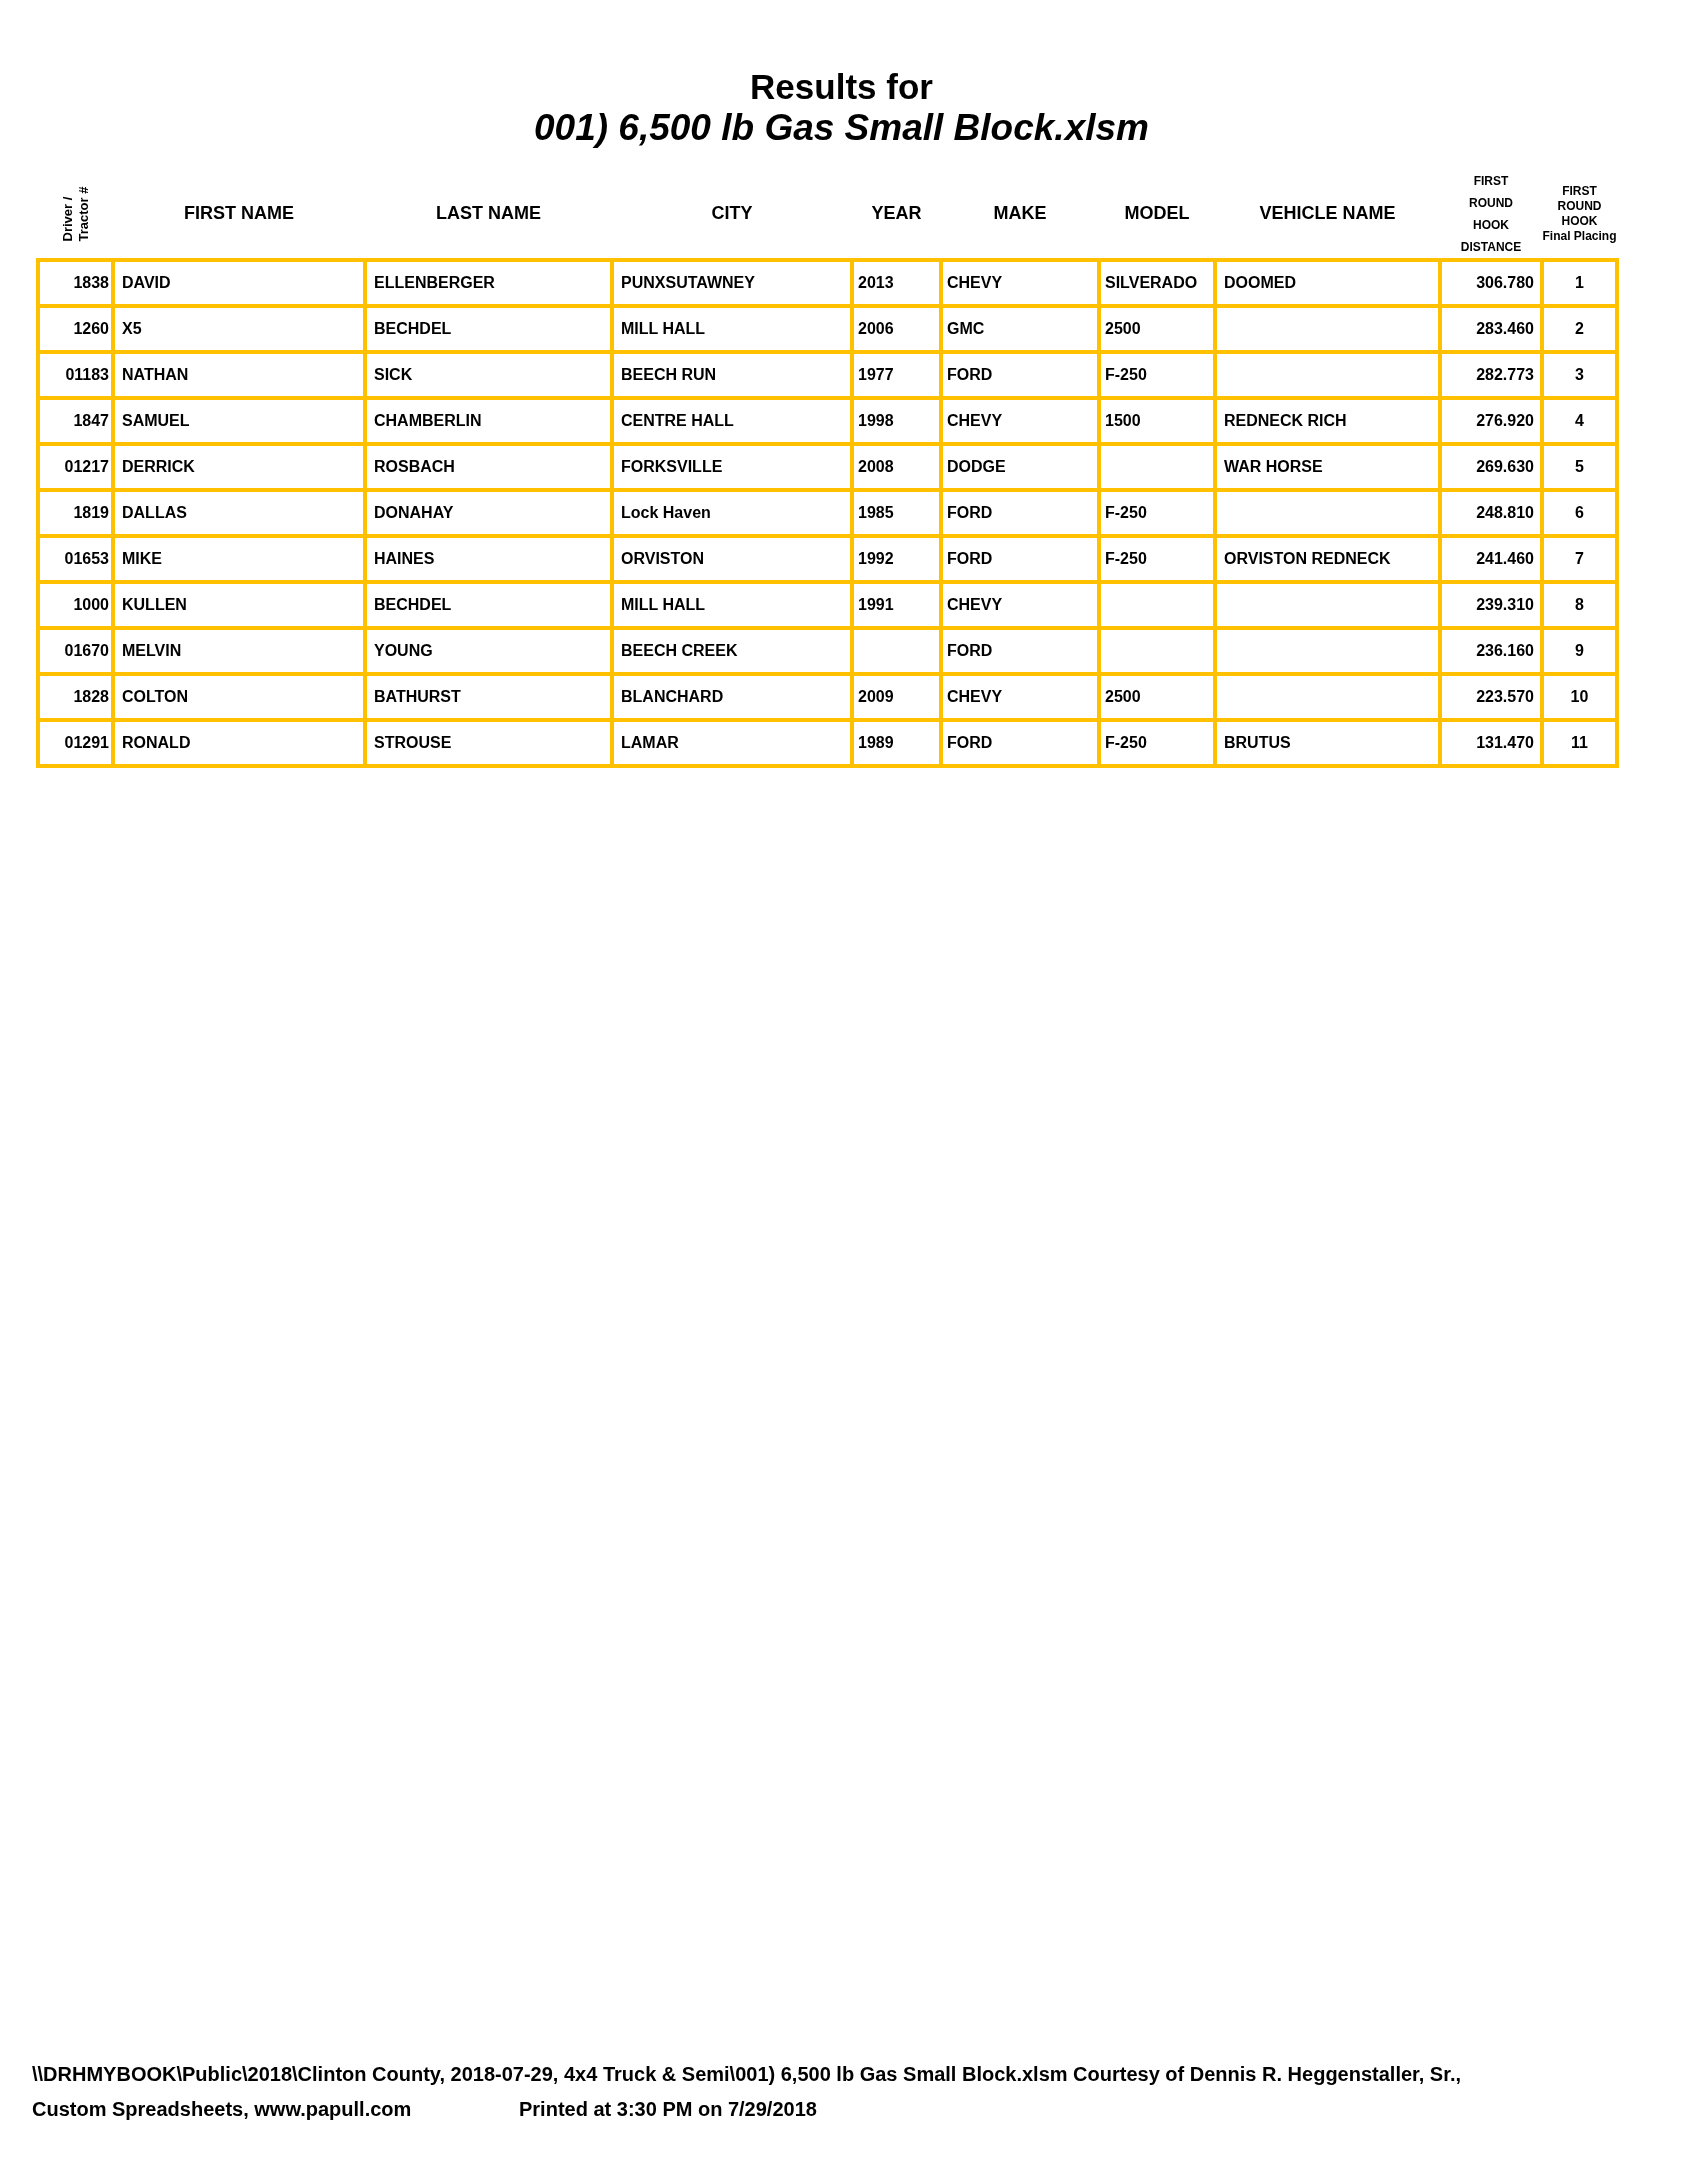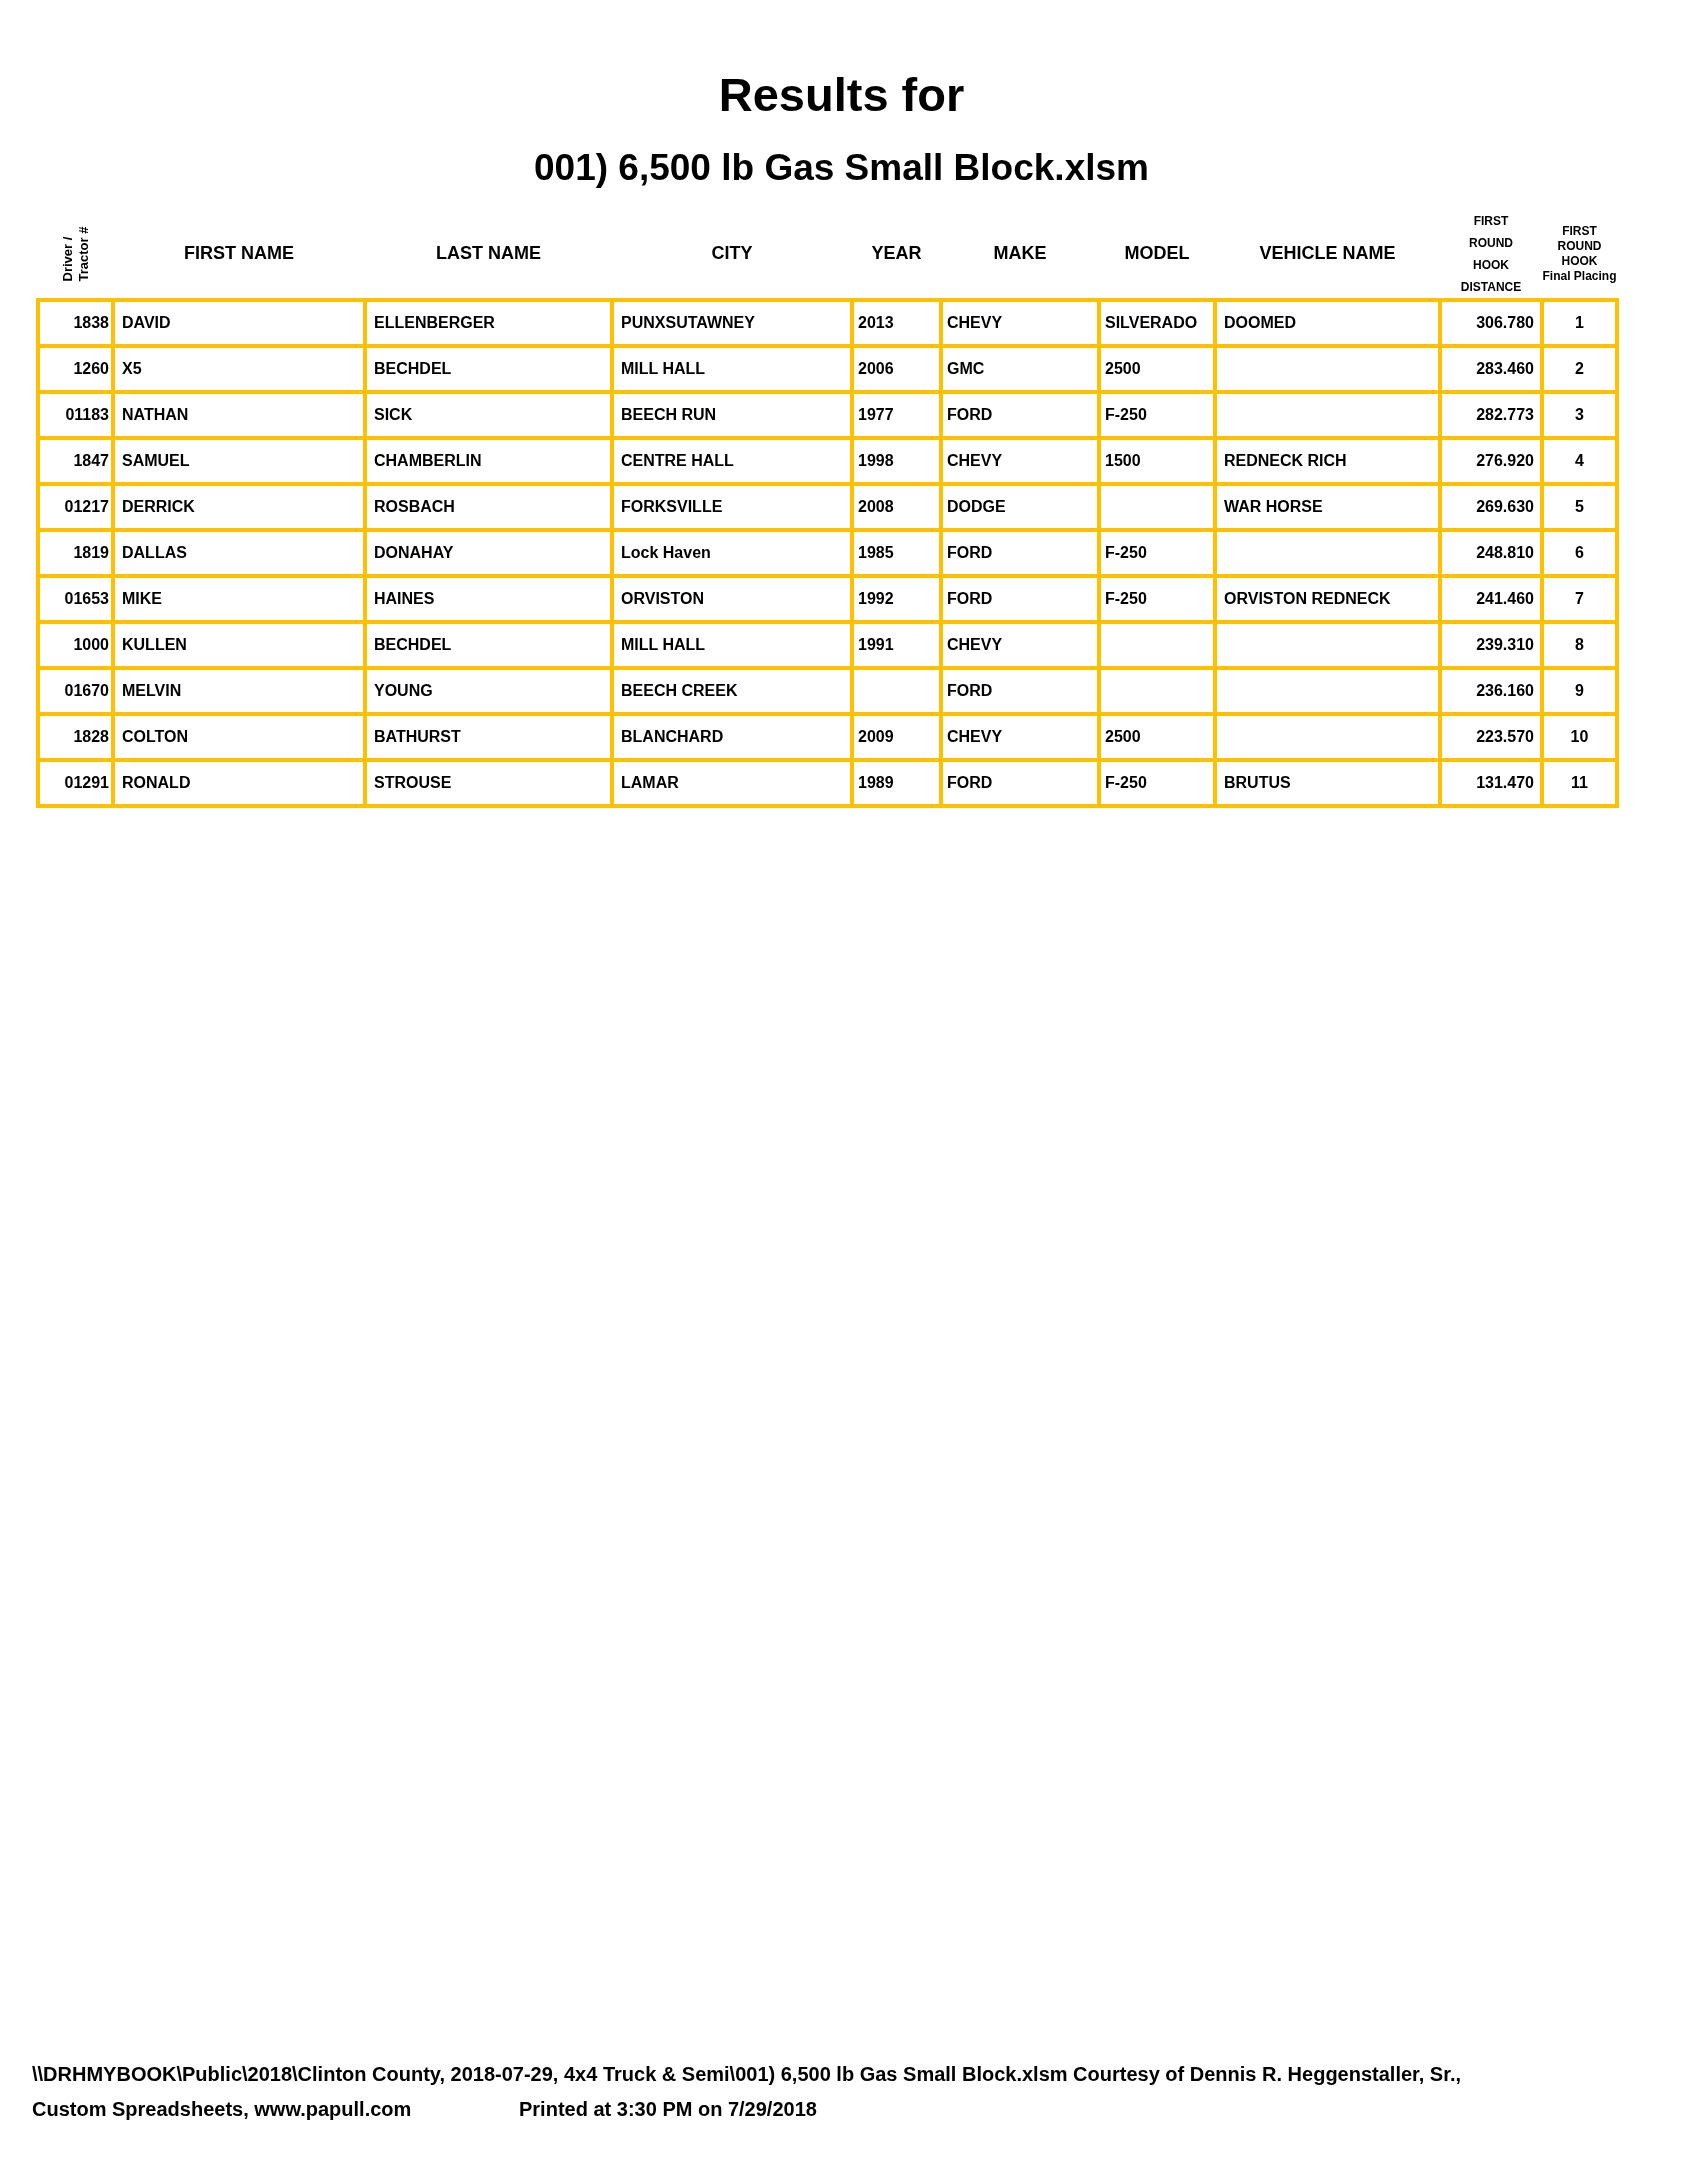--- a/index.html
+++ b/index.html
@@ -9,27 +9,28 @@
     width: 1683px; height: 2178px;
     background: #ffffff;
     font-family: "Liberation Sans", sans-serif;
     font-weight: bold;
     color: #000000;
     position: relative;
   }
   .title-line1 {
     padding-top: 67px;
     text-align: center;
-    font-size: 47px;
+    font-size: 35px;
     letter-spacing: 0px;
   }
   .title-line2 {
     text-align: center;
     font-size: 37px;
-    margin-top: 25px;
+    margin-top: 0;
+    font-style: italic;
   }
   table.results {
     margin: 20px 0 0 36px;
     width: 1579px;
     border-collapse: collapse;
     table-layout: fixed;
   }
   thead th {
     border: none;
     height: 91px;

